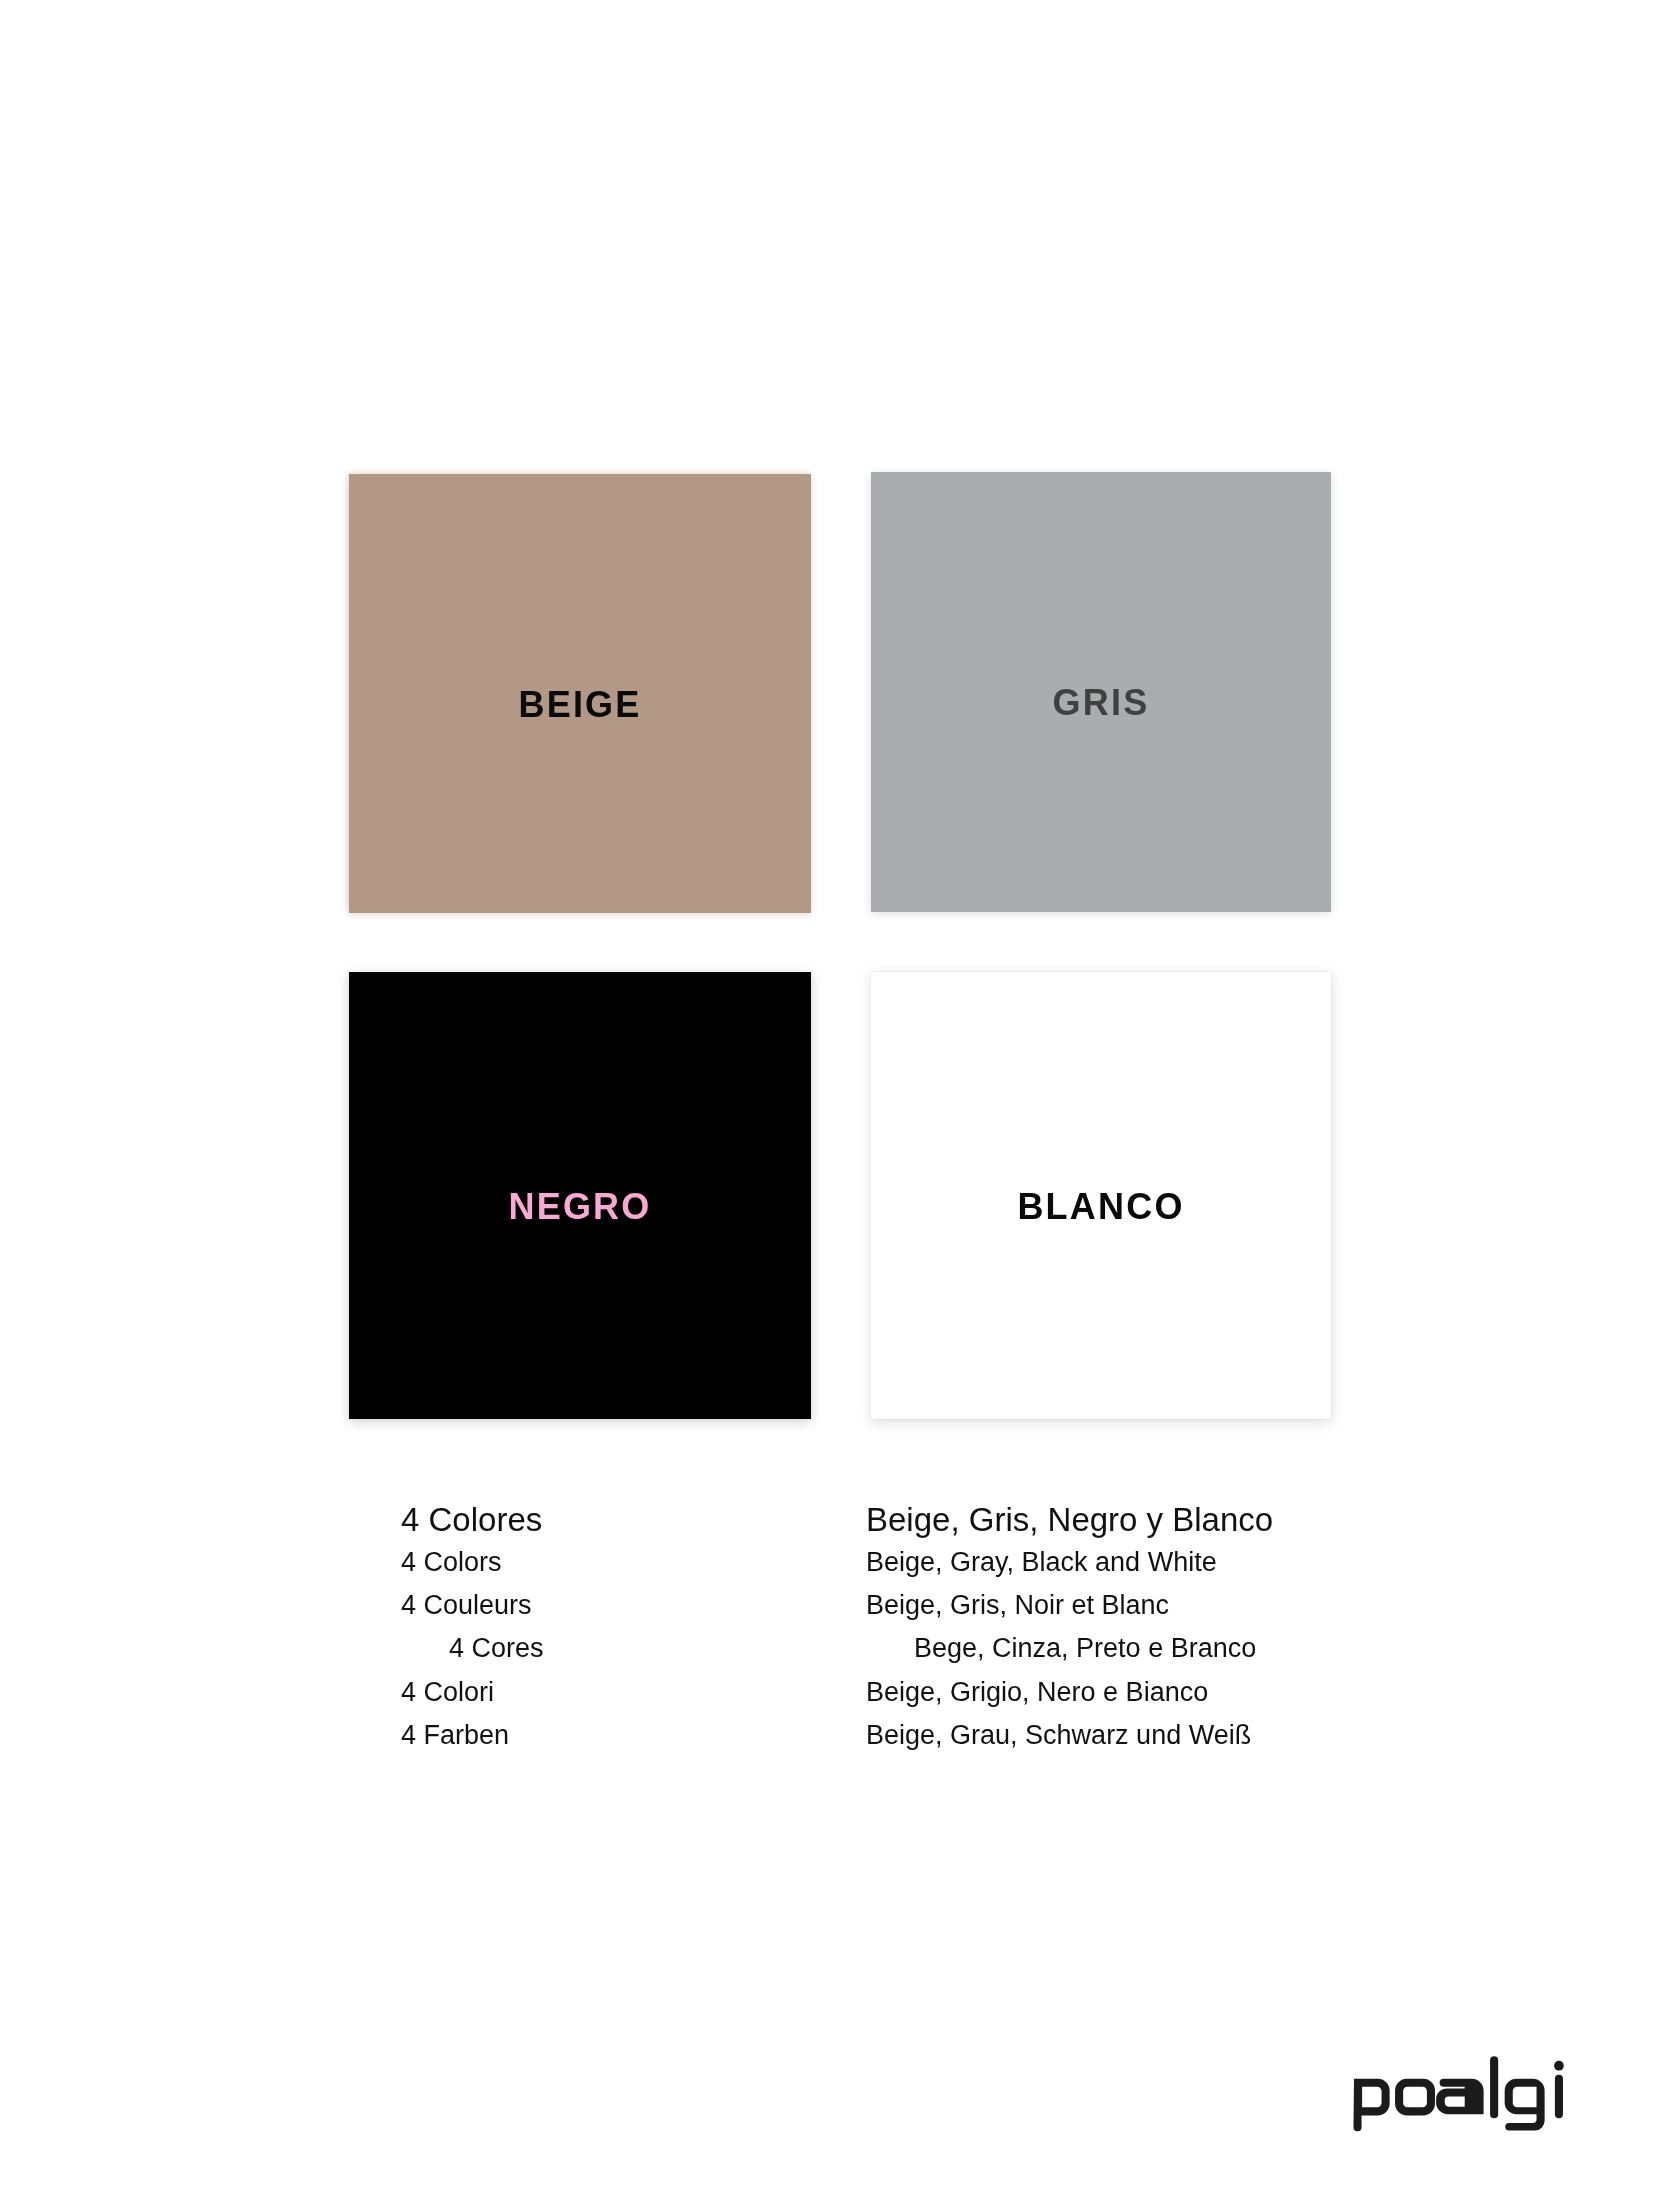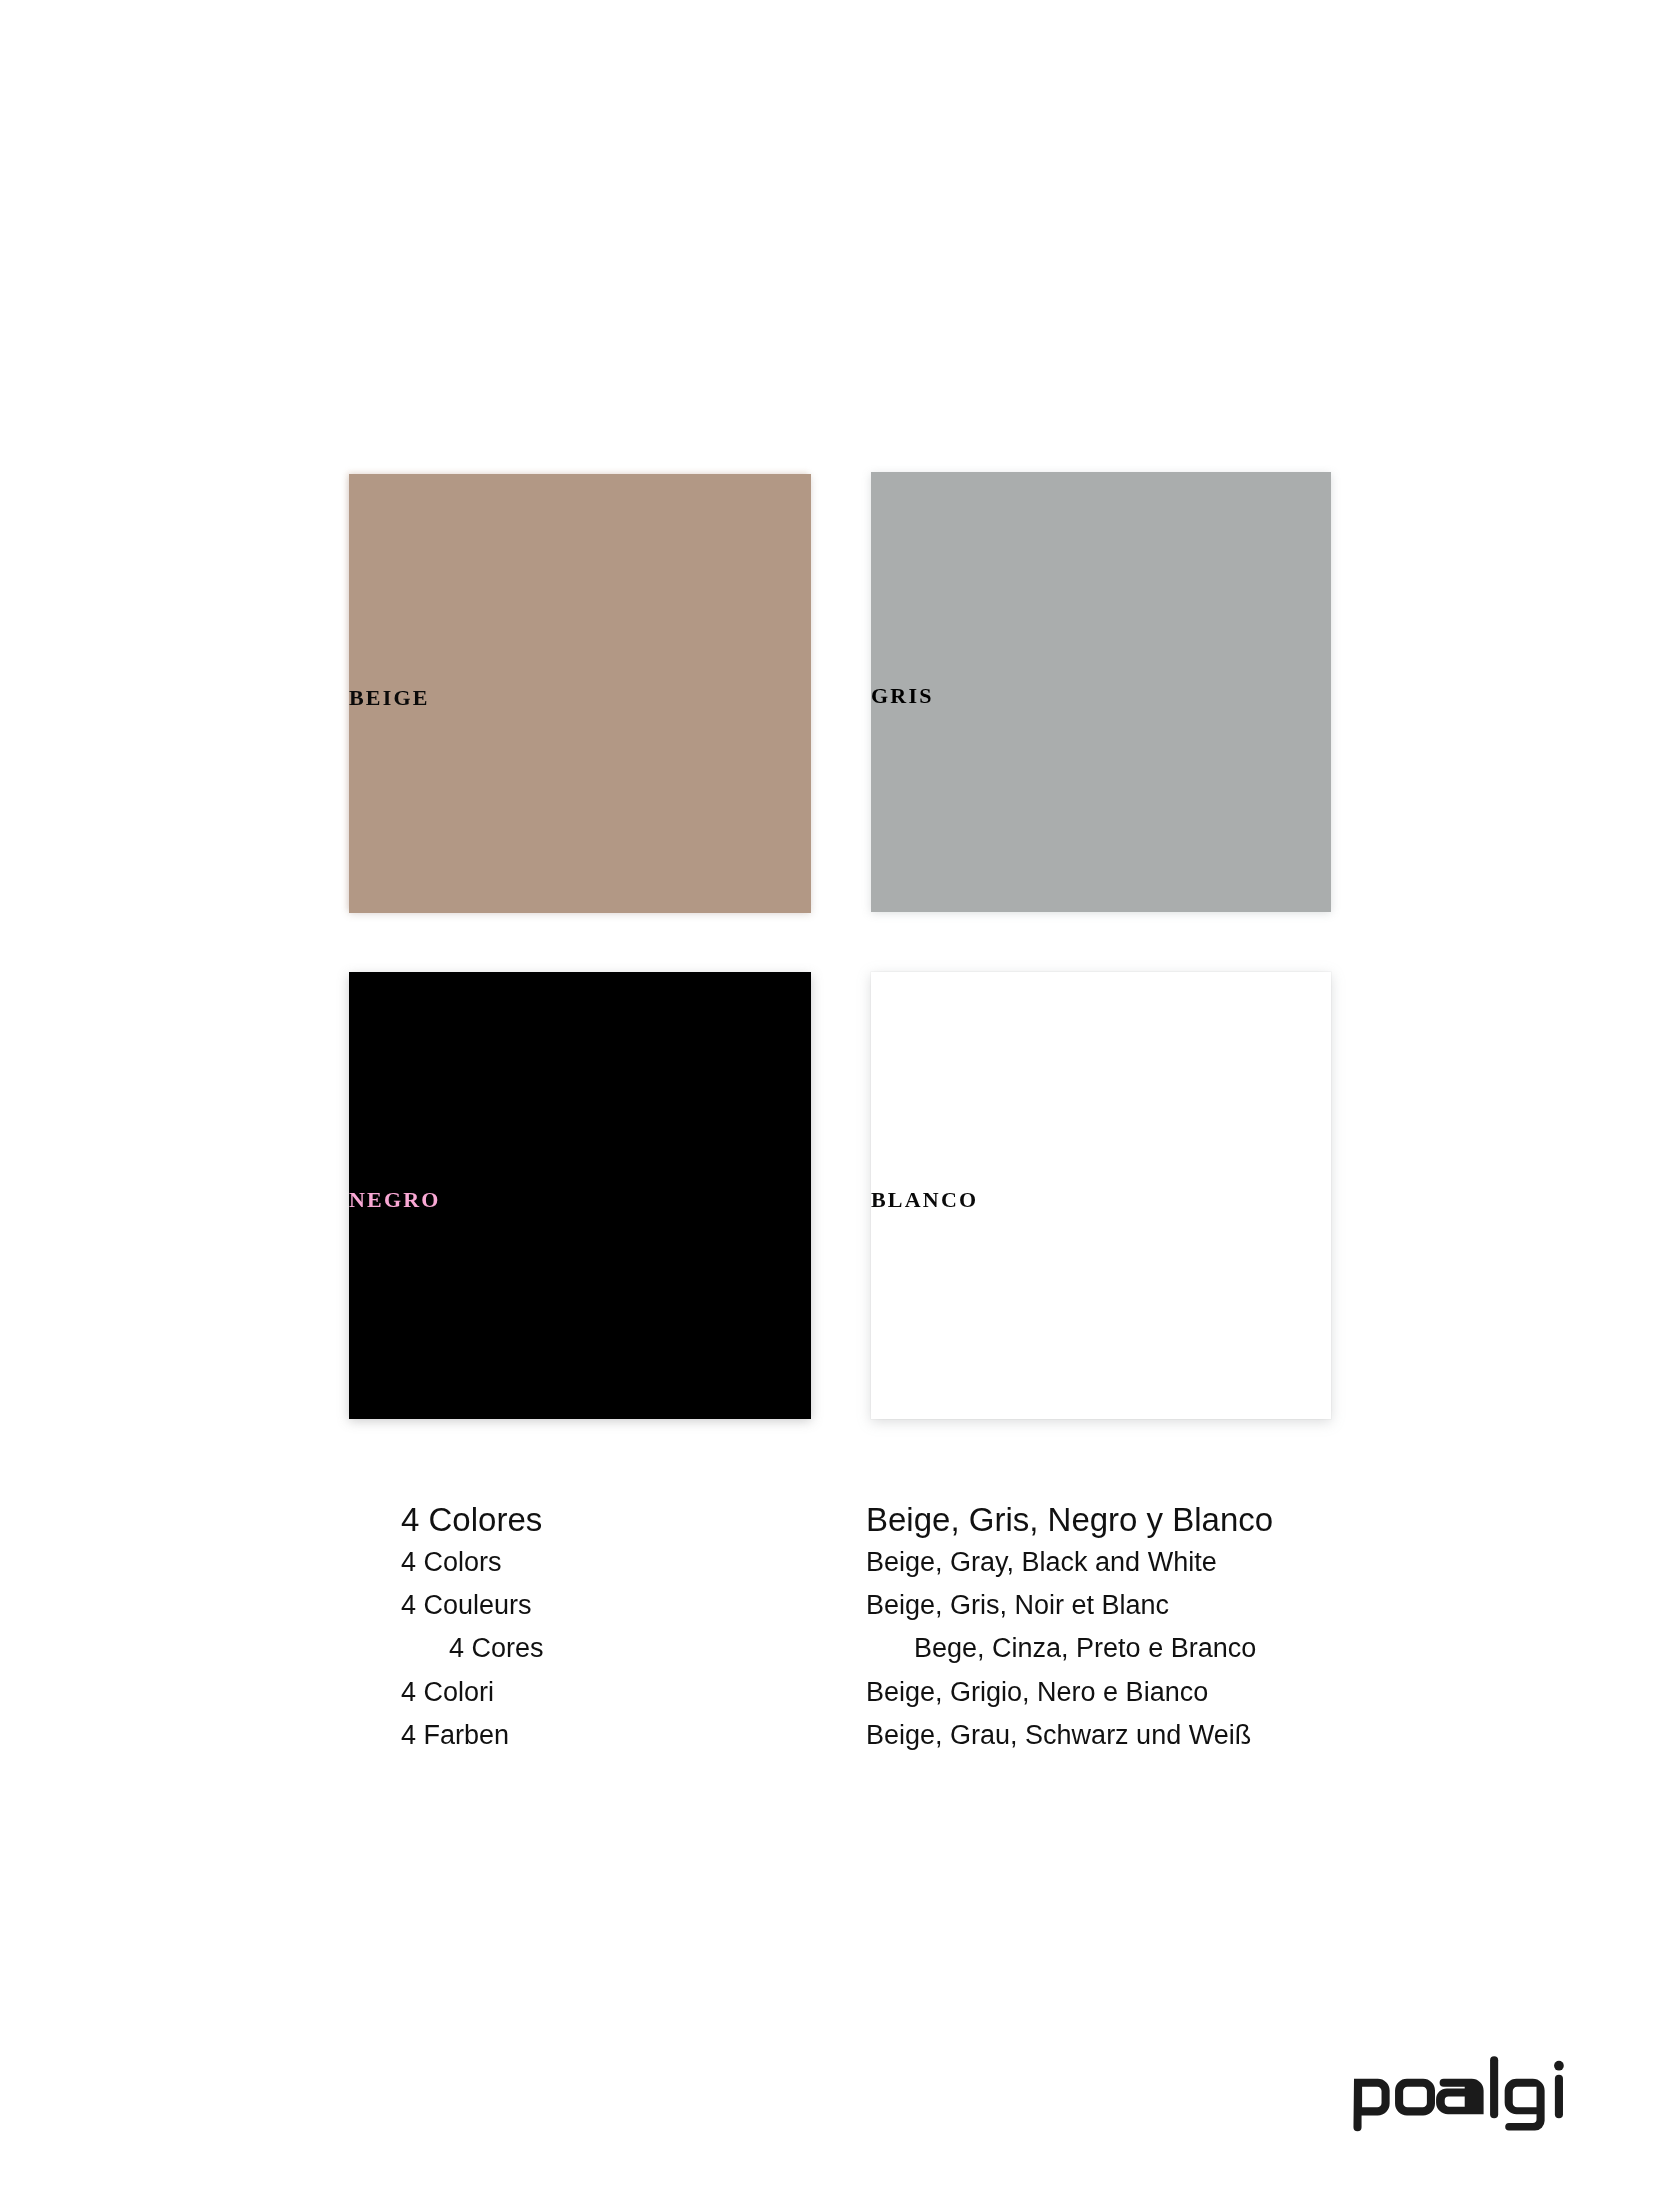--- a/index.html
+++ b/index.html
@@ -29,27 +29,26 @@
   }
   .swatch {
     position: absolute;
     box-sizing: border-box;
   }
   .swatch-label {
     position: absolute;
     left: 0;
     right: 0;
     top: 48.5%;
-    text-align: left;
+    text-align: center;
     font-weight: 700;
-    font-size: 22px;
+    font-size: 36px;
     letter-spacing: 2.2px;
     line-height: 1;
     white-space: nowrap;
-    font-family: Liberation Serif, serif;
   }
 
   .sw-beige {
     left: 0px;
     top: 1.6px;
     width: 462px;
     height: 439px;
     background: #b29885;
     box-shadow: 0 1.6px 7.6px rgba(120,100,85,0.22),
                 -1.6px -1.6px 5.4px rgba(210,180,160,0.30);
@@ -145,21 +144,21 @@
 
 <div id="page">
 
   <div class="swatch-grid">
 
     <div class="swatch sw-beige" style="background: rgb(178, 152, 133);">
       <span class="swatch-label" style="color: rgb(10, 10, 10);">BEIGE</span>
     </div>
 
     <div class="swatch sw-gris" style="background: rgb(170, 173, 173);">
-      <span class="swatch-label" style="color: #000000;">GRIS</span>
+      <span class="swatch-label" style="color: #404040;">GRIS</span>
     </div>
 
     <div class="swatch sw-negro" style="background: rgb(0, 0, 0);">
       <span class="swatch-label" style="color: #f9a8d4;">NEGRO</span>
     </div>
 
     <div class="swatch sw-blanco" style="background: rgb(255, 255, 255); padding-left: 24px;">
       <span class="swatch-label" style="color: rgb(10, 10, 10);">BLANCO</span>
     </div>
 

